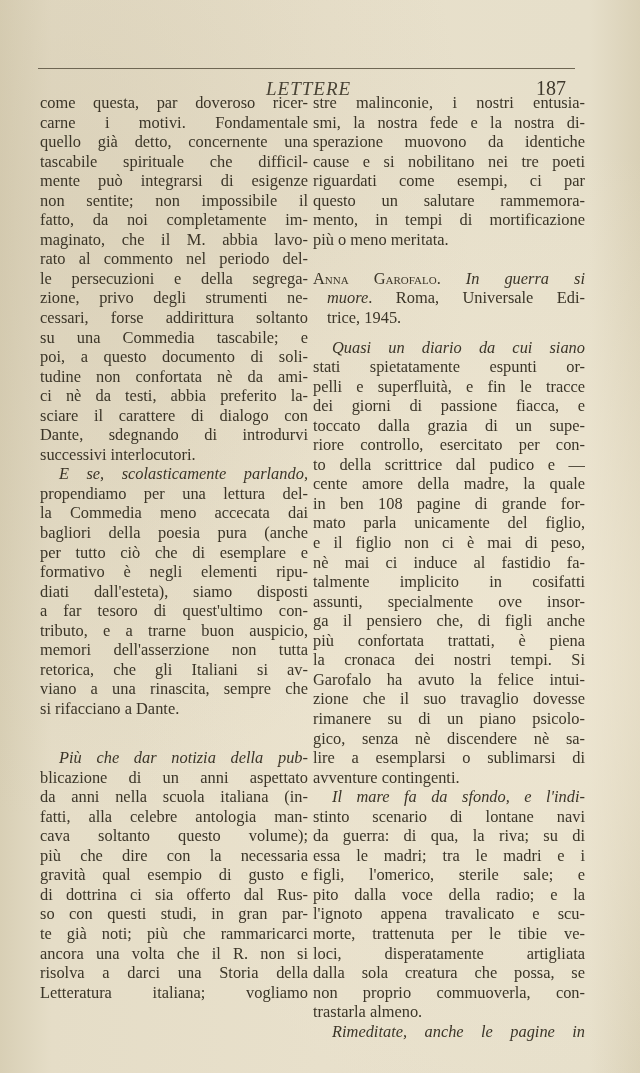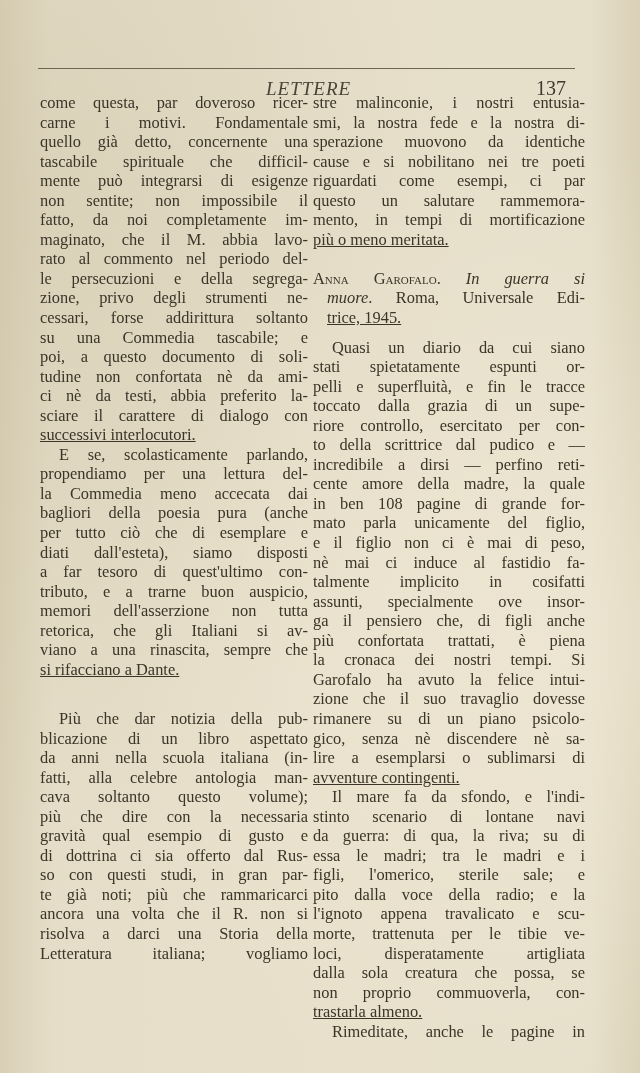--- a/index.html
+++ b/index.html
@@ -33,36 +33,36 @@
   }
   .col {
     position: absolute; top: 93px;
     font-family: "Liberation Serif", serif;
     font-size: 16.4px; line-height: 19.55px;
     color: #3b3528;
   }
   .col-left { left: 40px; width: 268px; }
   .col-right { left: 313px; width: 272px; }
   .ln { display: block; white-space: nowrap; text-align: justify; text-align-last: justify; height: 19.55px; }
-  .ln.last { text-align-last: left; text-decoration: underline; }
-  .ln.indent { padding-left: 19px; }
+  .ln.last { text-align-last: left; }
+  .ln.indent { padding-left: 19px; font-style: italic; }
   .ln.hang { padding-left: 14px; }
   .gap { display: block; height: 19.55px; }
   .gap-sm { display: block; height: 10px; }
   .sc { font-variant: small-caps; }
   .it { font-style: italic; margin-top: 11px; }
 </style>
 </head>
 <body>
 
 <div class="page">
 
   <div class="running-head">
     <span class="running-title">LETTERE</span>
-    <span class="page-number">137</span>
+    <span class="page-number">187</span>
   </div>
   <div class="rule"></div>
 
   <div class="col col-left">
     <div id="l-p1">
         <span class="ln">come questa, par doveroso ricer-</span>
         <span class="ln">carne i motivi. Fondamentale</span>
         <span class="ln">quello già detto, concernente una</span>
         <span class="ln">tascabile spirituale che difficil-</span>
         <span class="ln">mente può integrarsi di esigenze</span>
@@ -71,41 +71,43 @@
         <span class="ln">maginato, che il M. abbia lavo-</span>
         <span class="ln">rato al commento nel periodo del-</span>
         <span class="ln">le persecuzioni e della segrega-</span>
         <span class="ln">zione, privo degli strumenti ne-</span>
         <span class="ln">cessari, forse addirittura soltanto</span>
         <span class="ln">su una Commedia tascabile; e</span>
         <span class="ln">poi, a questo documento di soli-</span>
         <span class="ln">tudine non confortata nè da ami-</span>
         <span class="ln">ci nè da testi, abbia preferito la-</span>
         <span class="ln">sciare il carattere di dialogo con</span>
+        <span class="ln">Dante, sdegnando di introdurvi</span>
         <span class="ln last">successivi interlocutori.</span>
       </div>
     <div id="l-p2">
         <span class="ln indent">E se, scolasticamente parlando,</span>
         <span class="ln">propendiamo per una lettura del-</span>
         <span class="ln">la Commedia meno accecata dai</span>
         <span class="ln">bagliori della poesia pura (anche</span>
         <span class="ln">per tutto ciò che di esemplare e</span>
+        <span class="ln">formativo è negli elementi ripu-</span>
         <span class="ln">diati dall'esteta), siamo disposti</span>
         <span class="ln">a far tesoro di quest'ultimo con-</span>
         <span class="ln">tributo, e a trarne buon auspicio,</span>
         <span class="ln">memori dell'asserzione non tutta</span>
         <span class="ln">retorica, che gli Italiani si av-</span>
         <span class="ln">viano a una rinascita, sempre che</span>
         <span class="ln last">si rifacciano a Dante.</span>
       </div>
     <span class="gap"></span>
     <span class="gap-sm"></span>
     <div id="l-p3">
         <span class="ln indent">Più che dar notizia della pub-</span>
-        <span class="ln">blicazione di un libro aspettato</span>
+        <span class="ln">blicazione di un anni aspettato</span>
         <span class="ln">da anni nella scuola italiana (in-</span>
         <span class="ln">fatti, alla celebre antologia man-</span>
         <span class="ln">cava soltanto questo volume);</span>
         <span class="ln">più che dire con la necessaria</span>
         <span class="ln">gravità qual esempio di gusto e</span>
         <span class="ln">di dottrina ci sia offerto dal Rus-</span>
         <span class="ln">so con questi studi, in gran par-</span>
         <span class="ln">te già noti; più che rammaricarci</span>
         <span class="ln">ancora una volta che il R. non si</span>
         <span class="ln">risolva a darci una Storia della</span>
@@ -128,24 +130,24 @@
     <div>
       <span class="ln"><span class="sc">Anna Garofalo.</span> <span class="it">In guerra si</span></span>
       <span class="ln hang"><span class="it">muore</span><span>. Roma, Universale Edi-</span></span>
       <span class="ln hang last">trice, 1945.</span>
     </div>
     <span class="gap-sm"></span>
     <div id="r-p2">
         <span class="ln indent">Quasi un diario da cui siano</span>
         <span class="ln">stati spietatamente espunti or-</span>
         <span class="ln">pelli e superfluità, e fin le tracce</span>
+        <span class="ln">dei giorni di passione fiacca, e</span>
         <span class="ln">toccato dalla grazia di un supe-</span>
         <span class="ln">riore controllo, esercitato per con-</span>
         <span class="ln">to della scrittrice dal pudico e —</span>
-        <span class="ln">incredibile a dirsi — perfino reti-</span>
         <span class="ln">cente amore della madre, la quale</span>
         <span class="ln">in ben 108 pagine di grande for-</span>
         <span class="ln">mato parla unicamente del figlio,</span>
         <span class="ln">e il figlio non ci è mai di peso,</span>
         <span class="ln">nè mai ci induce al fastidio fa-</span>
         <span class="ln">talmente implicito in cosifatti</span>
         <span class="ln">assunti, specialmente ove insor-</span>
         <span class="ln">ga il pensiero che, di figli anche</span>
         <span class="ln">più confortata trattati, è piena</span>
         <span class="ln">la cronaca dei nostri tempi. Si</span>

